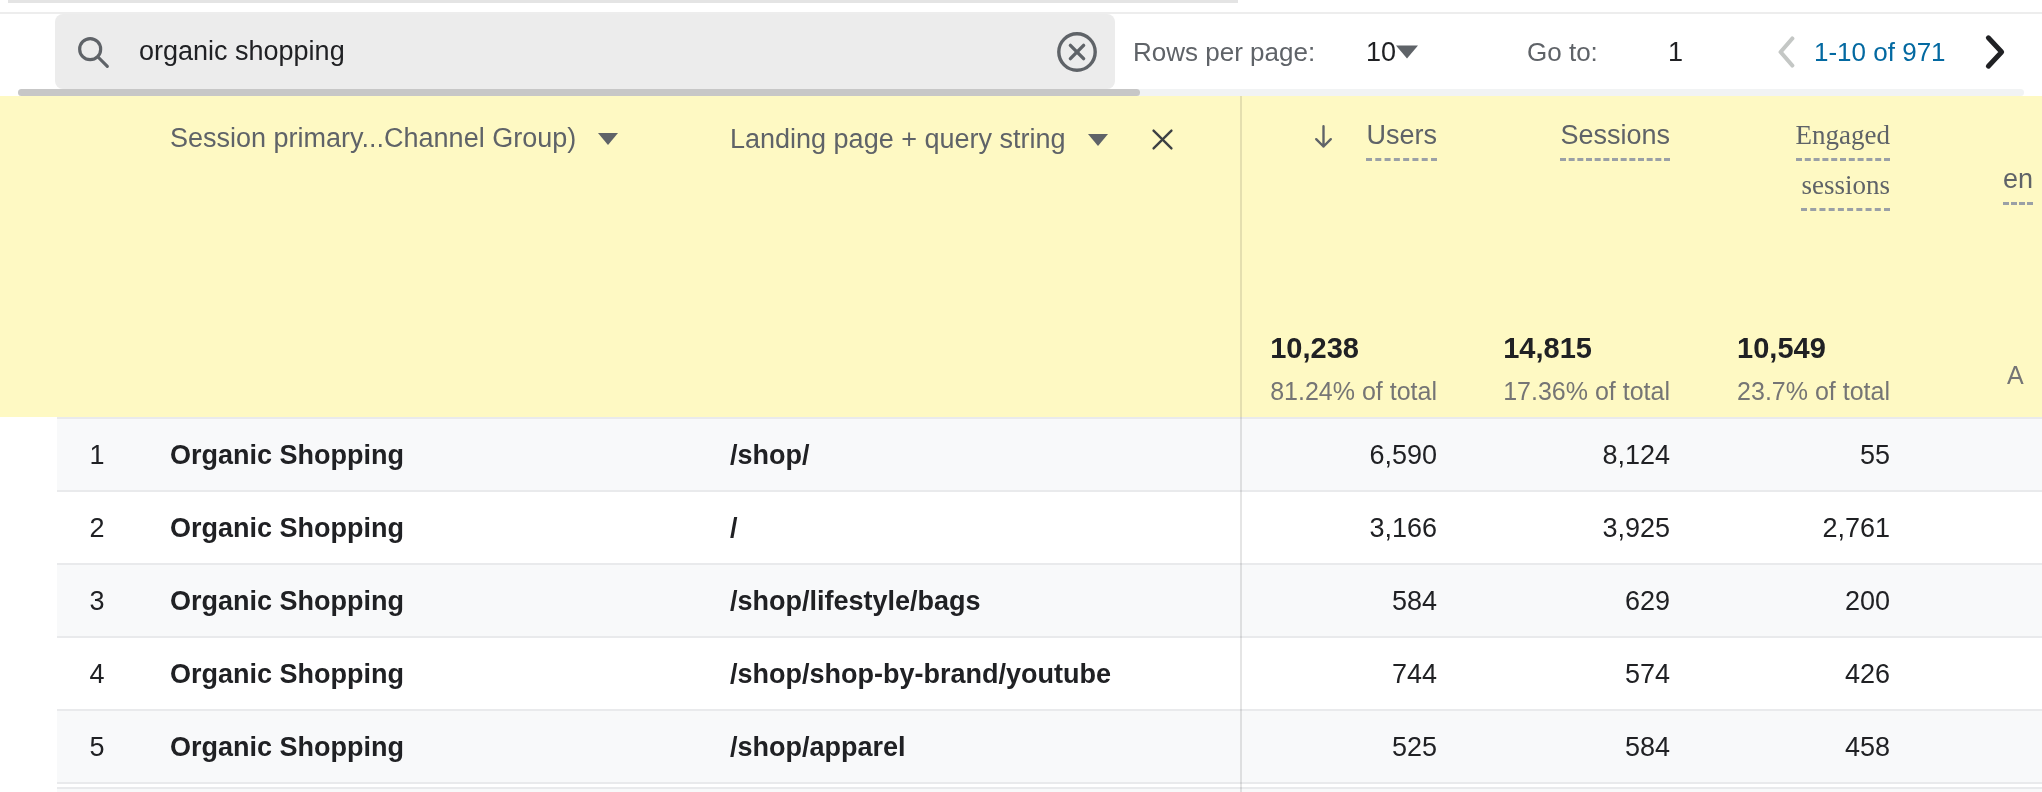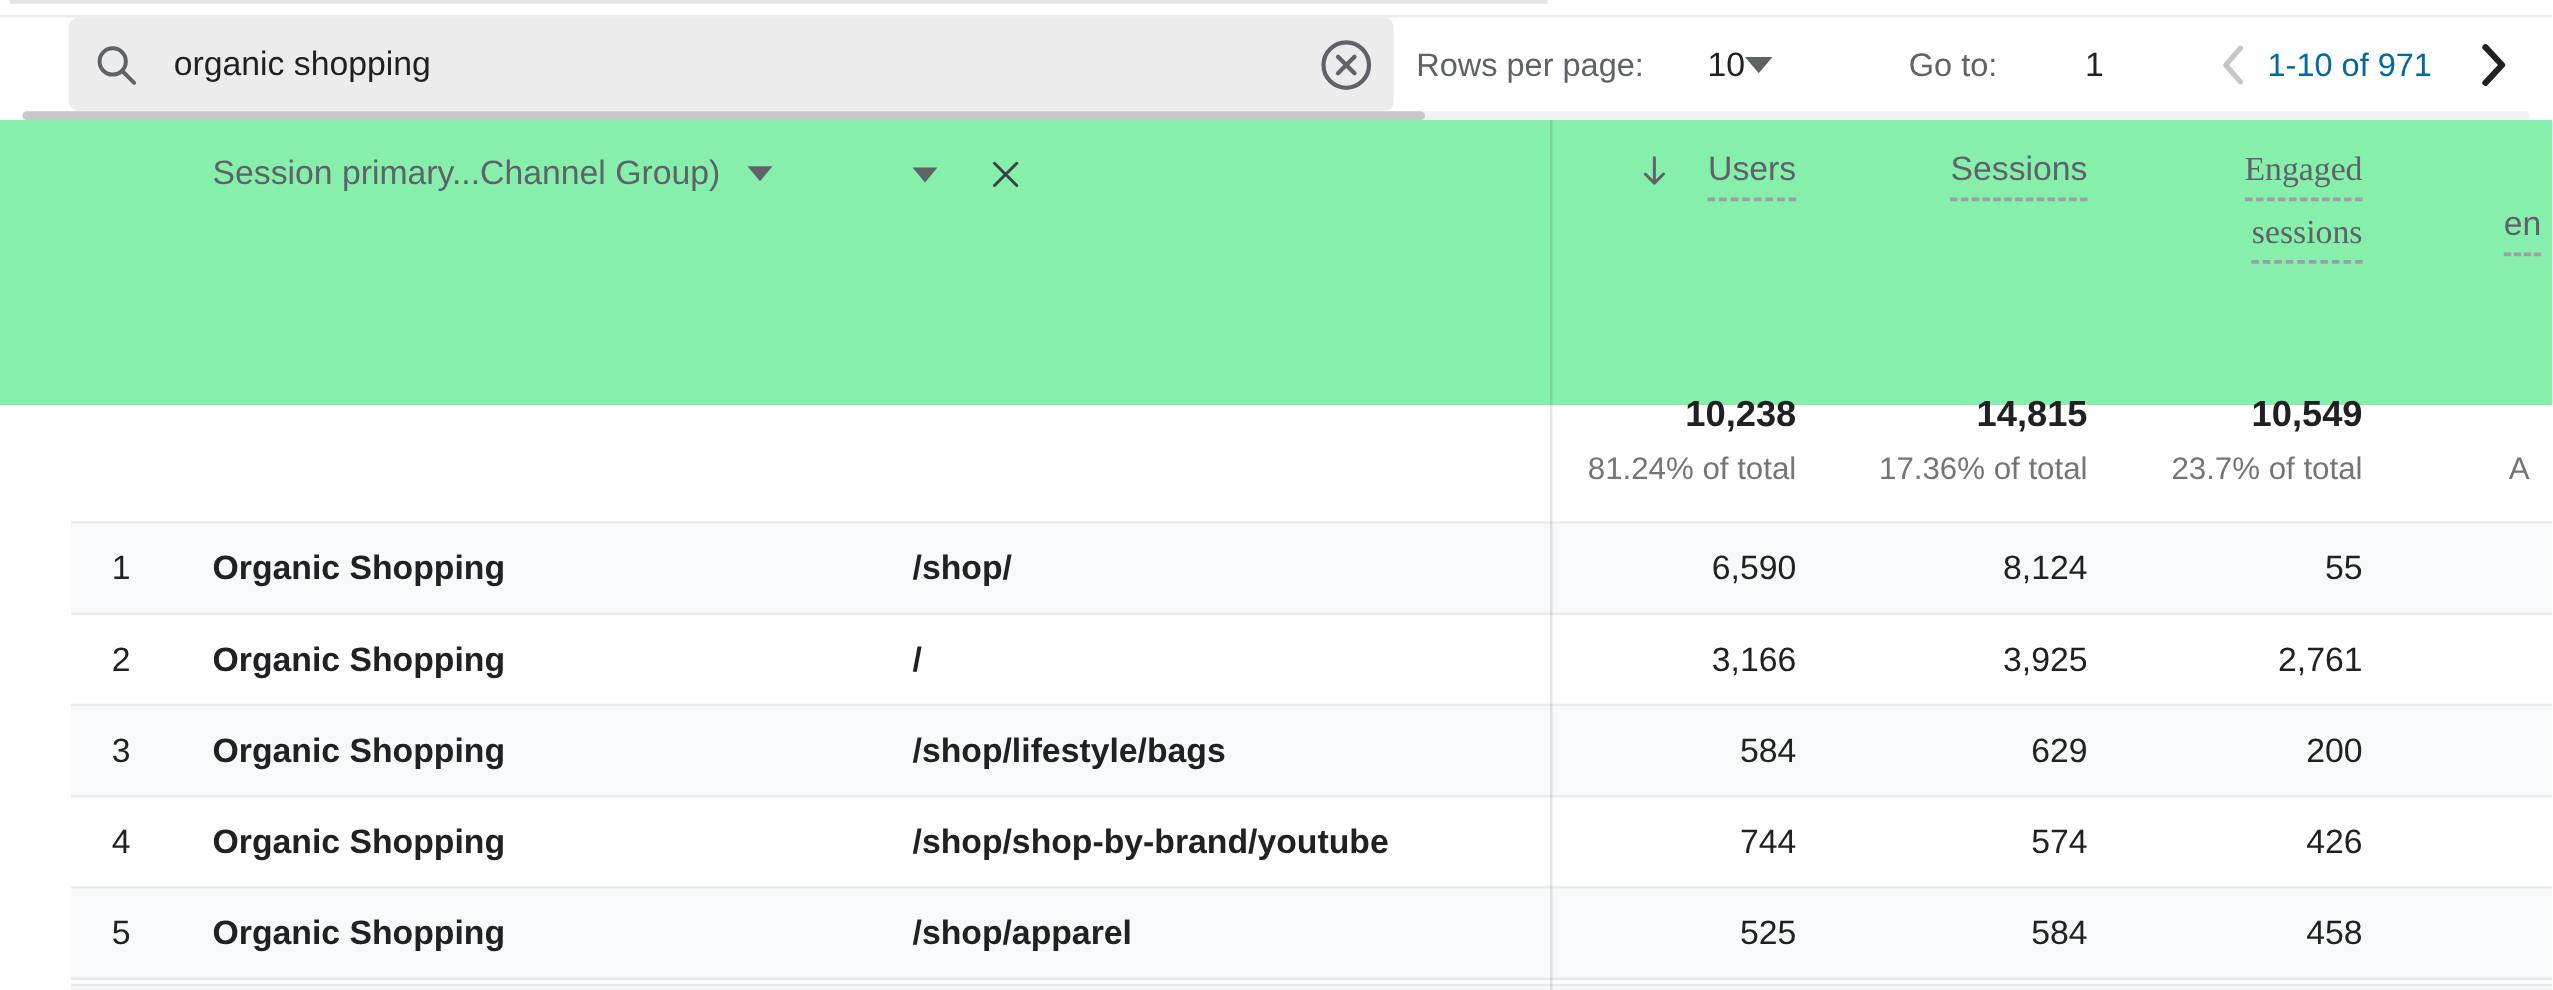--- a/index.html
+++ b/index.html
@@ -33,37 +33,37 @@
   .chev { position: absolute; top: 50%; transform: translateY(-50%); display: flex; }
   .chev.prev { left: 1772px; }
   .chev.next { left: 1980px; }
   .range { position: absolute; left: 1814px; top: 50%; transform: translateY(-50%); font-size: 26px; color: #0369a1; white-space: nowrap; }
 
   
   .hscrollbar { position: absolute; left: 18px; top: 89px; width: 2006px; height: 7px; background: #f1f3f4; border-radius: 4px; }
   .hscrollbar .thumb { position: absolute; left: 0; top: 0; width: 1122px; height: 7px; background: #c7c7c7; border-radius: 4px; }
 
   
-  .thead { position: absolute; left: 0; top: 96px; width: 2042px; height: 228px; background: #86efac; }
+  .thead { position: absolute; left: 0; top: 96px; width: 2042px; height: 321px; background: #fef9c3; }
   .dim-header { position: absolute; top: 27px; display: flex; align-items: center; gap: 22px; font-size: 27px; color: #5f6368; white-space: nowrap; cursor: pointer; }
   .dim-header.d1 { left: 170px; }
   .dim-header.d2 { left: 730px; }
   .dim-header .caret { border-left-width: 10px; border-right-width: 10px; border-top-width: 12px; }
   .dim-header .xwrap { margin-left: 16px; display: flex; cursor: pointer; }
 
   .metric-header { position: absolute; top: 24px; font-size: 27px; color: #5f6368; text-align: right; white-space: nowrap; }
   .metric-header .ul { display: inline-block; border-bottom: 3px dashed #9aa0a6; padding-bottom: 7px; }
   .metric-header.m-users { right: 605px; display: flex; align-items: flex-start; gap: 29px; }
   .metric-header.m-users .sort { margin-top: 2px; display: flex; }
   .metric-header.m-sessions { right: 372px; }
   .metric-header.m-engaged { right: 152px; }
   .metric-header.m-engaged .ul { margin-bottom: 9px; font-family: Liberation Serif, serif; }
   .metric-header.m-partial { left: 2003px; top: 68px; text-align: left; }
 
-  .total { position: absolute; top: 220px; text-align: right; white-space: nowrap; }
+  .total { position: absolute; top: 236px; text-align: left; white-space: nowrap; }
   .total .tnum { font-size: 29px; font-weight: 700; color: #202124; margin-bottom: 12px; }
   .total .tshare { font-size: 25px; color: #757575; }
   .total.t-users { right: 605px; }
   .total.t-sessions { right: 372px; }
   .total.t-engaged { right: 152px; }
   .total.t-partial { left: 2007px; top: 265px; text-align: left; }
 
   
   .tbody { position: absolute; left: 57px; top: 417px; right: 0; border-top: 2px solid #e9eaec; }
   .row { position: relative; height: 73px; border-bottom: 2px solid #e9eaec; box-sizing: border-box; background: #ffffff; }
@@ -131,20 +131,21 @@
   <div class="hscrollbar">
     <div class="thumb"></div>
   </div>
 
   <div class="thead">
     <div class="dim-header d1">
       <span>Session primary...Channel Group)</span>
       <span class="caret"></span>
     </div>
     <div class="dim-header d2">
+      <span>Landing page + query string</span>
       <span class="caret"></span>
       <span class="xwrap">
         <svg width="33" height="33" viewBox="0 0 24 24">
             <line x1="5.5" y1="5.5" x2="18.5" y2="18.5" stroke="#3c4043" stroke-width="1.7" stroke-linecap="round"></line>
             <line x1="18.5" y1="5.5" x2="5.5" y2="18.5" stroke="#3c4043" stroke-width="1.7" stroke-linecap="round"></line>
           </svg>
       </span>
     </div>
 
     <div class="metric-header m-users">

